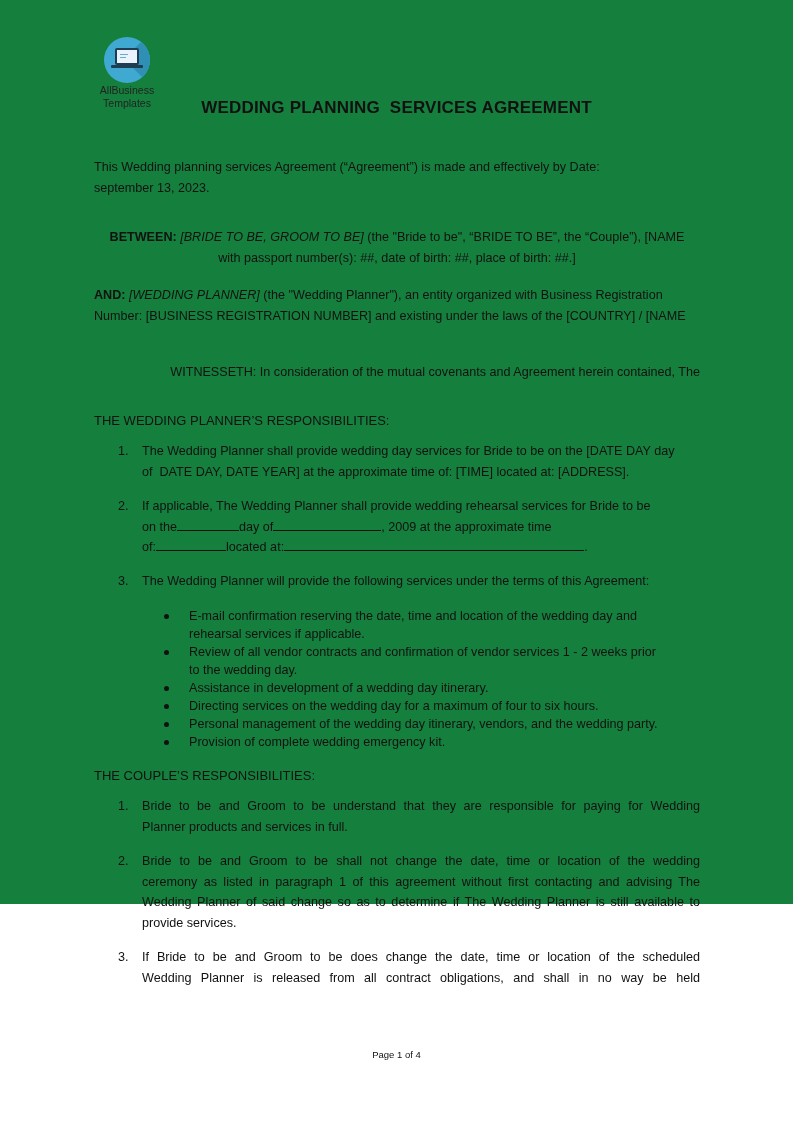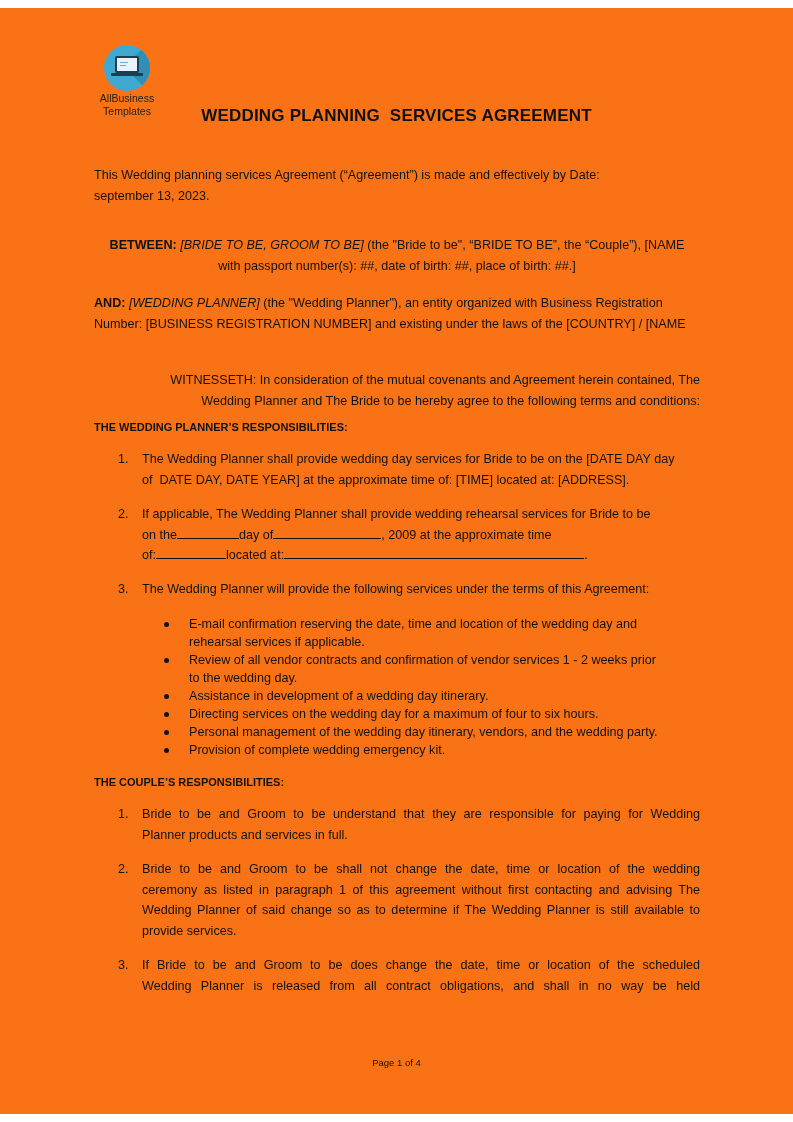--- a/index.html
+++ b/index.html
@@ -1,38 +1,38 @@
 <!DOCTYPE html>
 <html><head>
 <meta charset="utf-8">
 <style>
   html, body { margin: 0; padding: 0; background: #ffffff; }
   body { width: 793px; height: 1122px; position: relative; overflow: hidden;
          font-family: "Liberation Sans", sans-serif; color: #111; }
-  .page { position: absolute; left: 0; top: 8px; width: 793px; height: 1106px; background: #f97316; }
+  .page { position: absolute; left: 0; top: 0; width: 793px; height: 904px; background: #15803d; }
 
   .logo { position: absolute; left: 92px; top: 37px; width: 70px; text-align: center; }
   .logo-circle { width: 46px; height: 46px; border-radius: 50%; background: #3fa9d1;
                  margin: 0 auto; position: relative; overflow: hidden; }
   .logo-circle .shadow { position: absolute; left: 20px; top: 22px; width: 40px; height: 40px;
                  background: #2f8fb5; transform: rotate(-45deg); transform-origin: 0 0; }
   .logo-circle .screen { position: absolute; left: 11px; top: 11px; width: 24px; height: 17px;
                  background: #1f3d52; border-radius: 2px; }
   .logo-circle .screen-inner { position: absolute; left: 2px; top: 2px; width: 20px; height: 13px; background: #eaf3fb; }
   .logo-circle .screen-inner i { position: absolute; left: 3px; height: 1px; width: 8px; background: #6aa8d8; }
   .logo-circle .base { position: absolute; left: 7px; top: 28px; width: 32px; height: 3px; background: #1f3d52; border-radius: 1px; }
   .logo-text { font-size: 10.5px; line-height: 11px; color: #222; margin-top: 2px; }
 
   .title { position: absolute; left: 0; width: 793px; top: 98px; text-align: center;
            font-size: 17px; font-weight: bold; letter-spacing: 0.2px; color: #111; }
 
   .txt { position: absolute; left: 94px; width: 606px; font-size: 12.6px; line-height: 20.5px; }
   .b { font-weight: bold; }
   .i { font-style: italic; }
-  .heading { position: absolute; left: 94px; font-size: 11px; font-weight: bold; }
+  .heading { position: absolute; left: 94px; font-size: 13px; font-weight: normal; }
 
   .num { position: absolute; left: 118px; font-size: 12.6px; }
   .item { position: absolute; left: 142px; width: 558px; font-size: 12.6px; line-height: 20.5px; }
   .justify-full { text-align: justify; text-align-last: justify; }
 
   .blank { display: inline-block; border-bottom: 1px solid #111; height: 12px; vertical-align: baseline; }
 
   .bullets { position: absolute; left: 162px; width: 540px; font-size: 12.6px; line-height: 18px; }
   .bullet-row { position: relative; padding-left: 27px; }
   .bullet-dot { position: absolute; left: 2px; top: 7px; width: 5px; height: 5px; border-radius: 50%; background: #111; }
@@ -71,21 +71,20 @@
     <div>with passport number(s): ##, date of birth: ##, place of birth: ##.]</div>
   </div>
 
   <div class="txt" style="top:285px;">
     <div><span class="b">AND:</span> <span class="i">[WEDDING PLANNER]</span><span> (the "Wedding Planner"), an entity organized with Business Registration</span></div>
     <div>Number: [BUSINESS REGISTRATION NUMBER] and existing under the laws of the [COUNTRY] / [NAME</div>
   </div>
 
   <div class="txt" style="top:362px;text-align:right;">
     <div>WITNESSETH:  In consideration of the mutual covenants and Agreement herein contained, The</div>
-    <div>Wedding Planner and The Bride to be hereby agree to the following terms and conditions:</div>
   </div>
 
   <div class="heading" style="top:413px;">THE WEDDING PLANNER’S RESPONSIBILITIES:</div>
 
   <div class="num" style="top:444px;">1.</div>
   <div class="item" style="top:441px;">
     <div style="white-space:nowrap;">The Wedding Planner shall provide wedding day services for Bride to be on the [DATE DAY day</div>
     <div style="white-space:pre;">of  DATE DAY, DATE YEAR] at the approximate time of: [TIME] located at: [ADDRESS].</div>
   </div>
 

